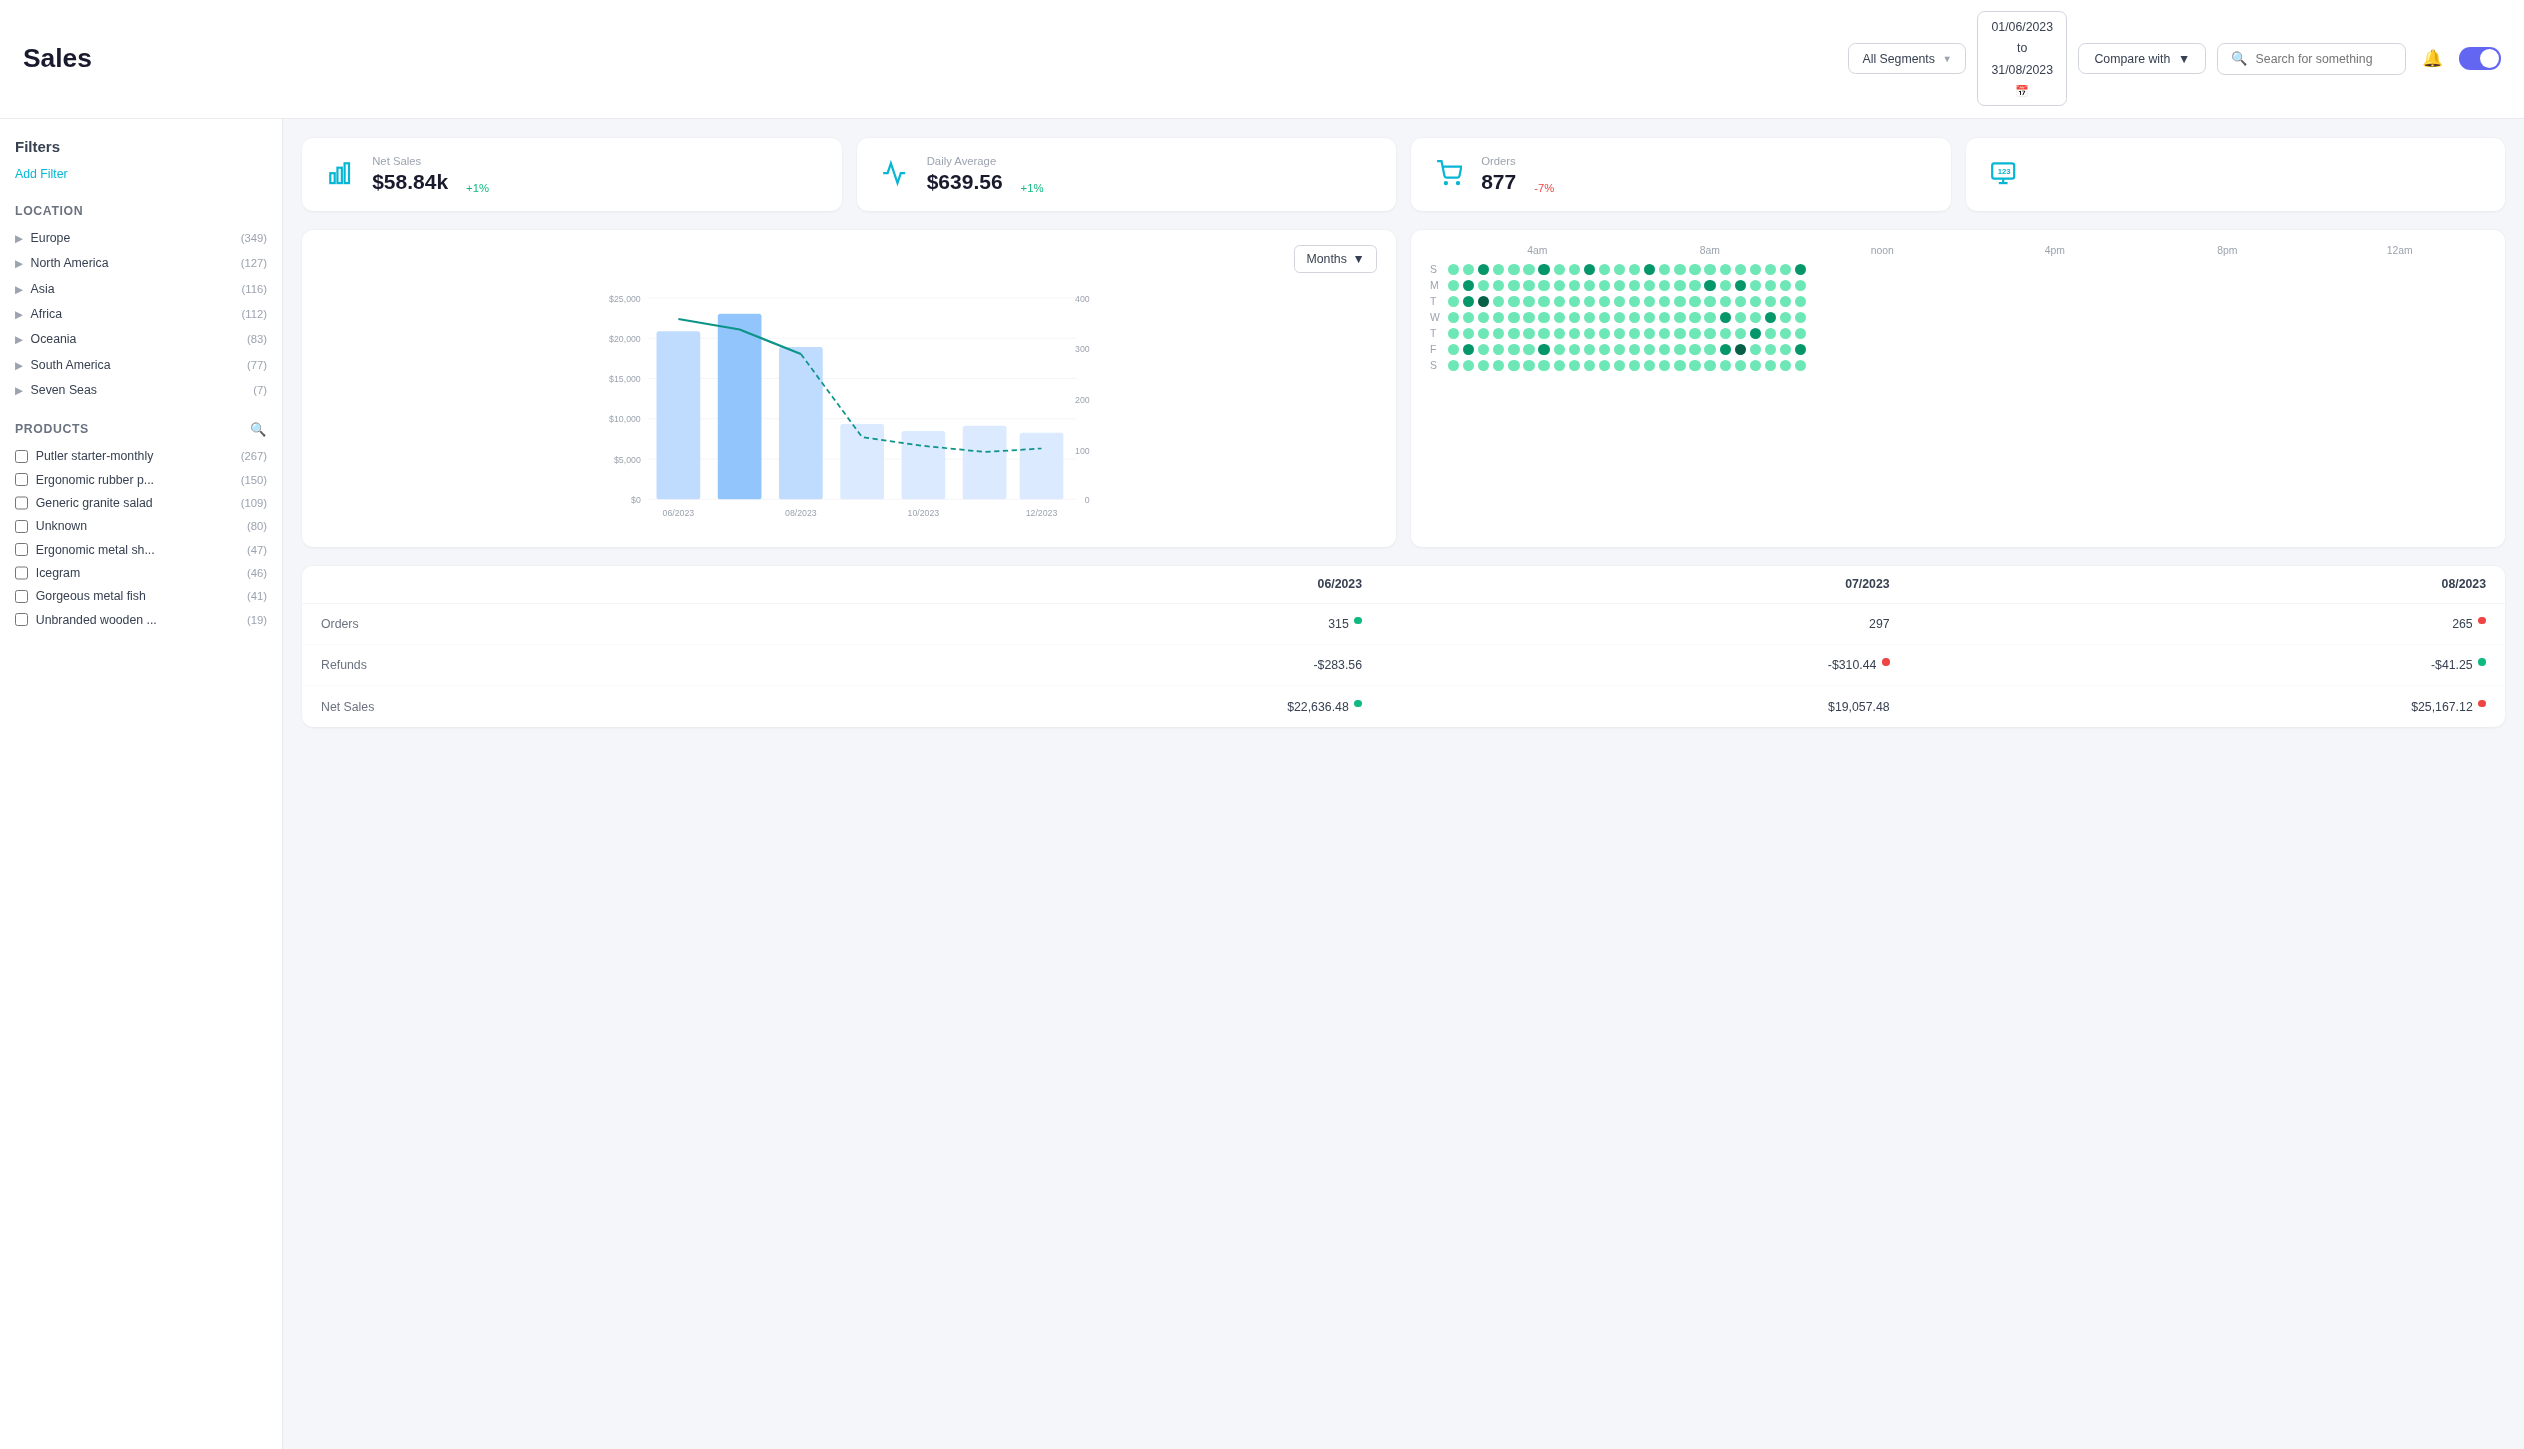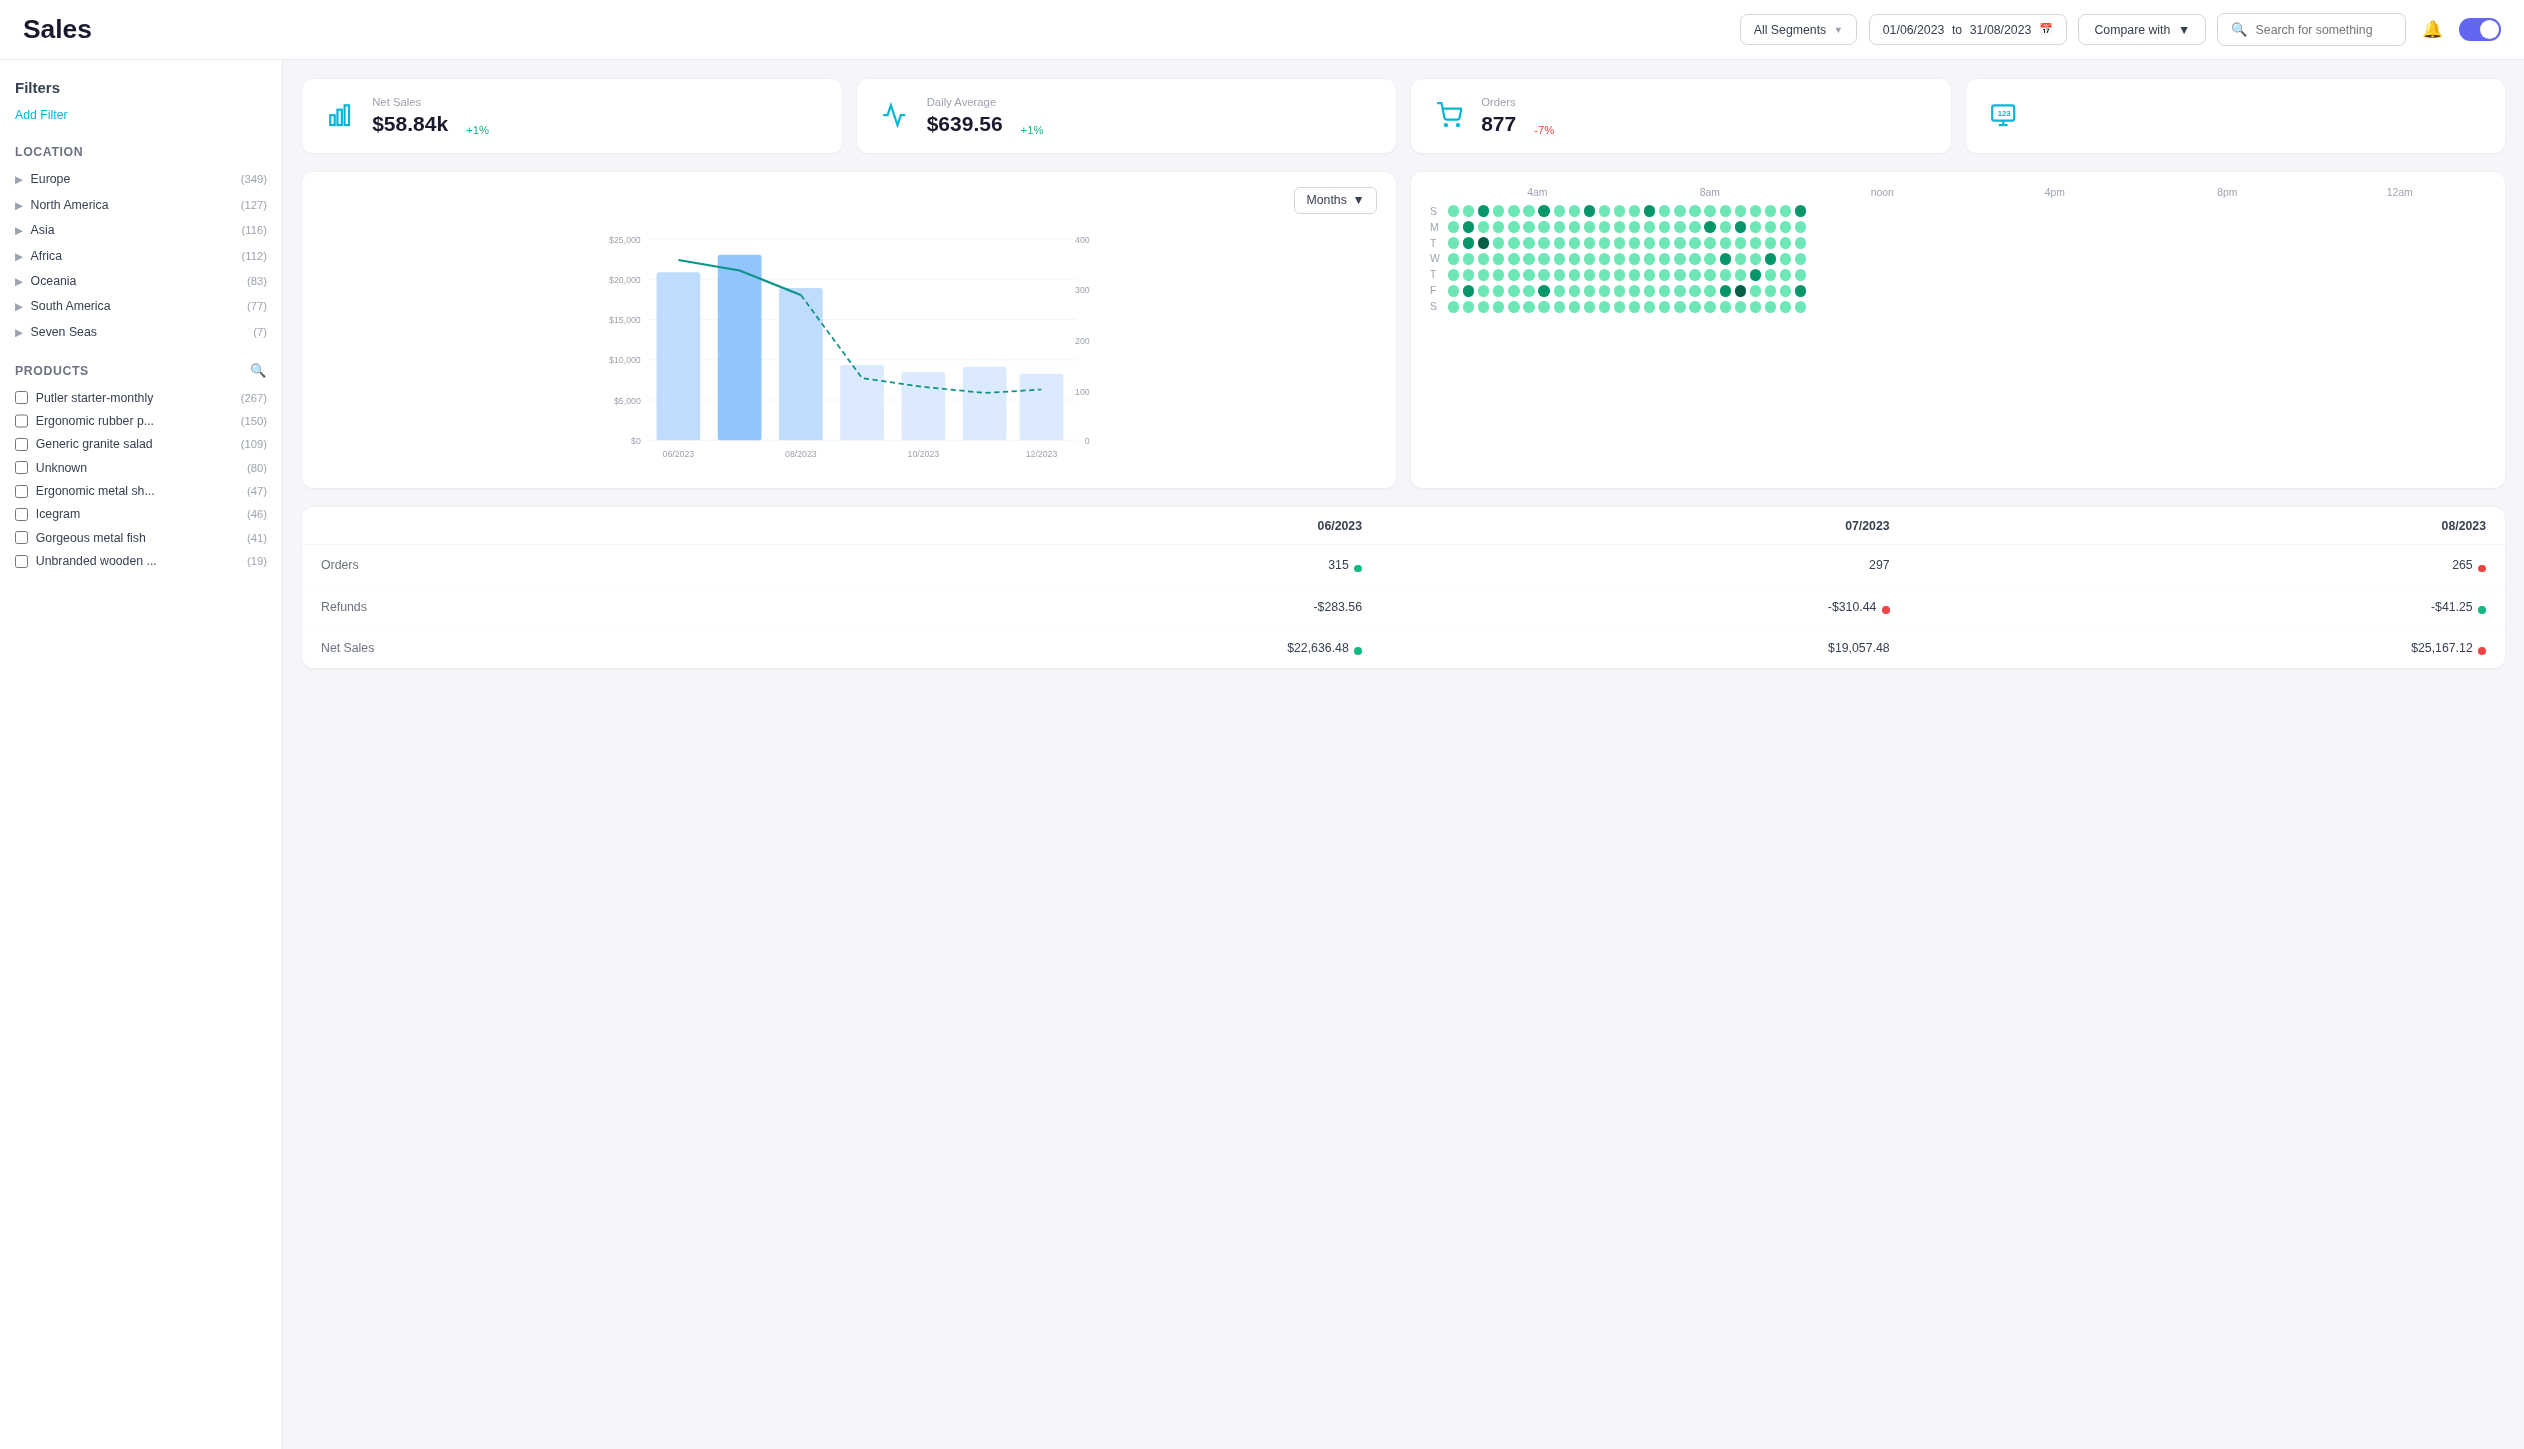--- a/index.html
+++ b/index.html
@@ -56,20 +56,21 @@
     .date-range {
       display: flex;
       align-items: center;
       gap: 7.6px;
       padding: 7.6px 13.2px;
       border: 0.9px solid #d1d5db;
       border-radius: 7.6px;
       background: #fff;
       font-size: 12.3px;
       color: #374151;
+      flex-direction: column;
     }
     .date-icon { color: #9ca3af; font-size: 11.3px; }
     .compare-btn {
       display: flex;
       align-items: center;
       gap: 7.6px;
       padding: 7.6px 15px;
       border: 0.9px solid #d1d5db;
       border-radius: 7.6px;
       background: #fff;
@@ -354,21 +355,21 @@
       border-bottom: 0.9px solid #f9fafb;
     }
     .data-table td:first-child {
       text-align: left;
       font-weight: 500;
       color: #6b7280;
     }
     .data-table tr:last-child td { border-bottom: none; }
     .cell-with-dot {
       display: inline-flex;
-      align-items: flex-end;
+      align-items: flex-start;
       gap: 5.7px;
     }
     .dot-green {
       width: 7.6px;
       height: 7.6px;
       border-radius: 50%;
       background: #10b981;
       flex-shrink: 0;
     }
     .dot-red {

